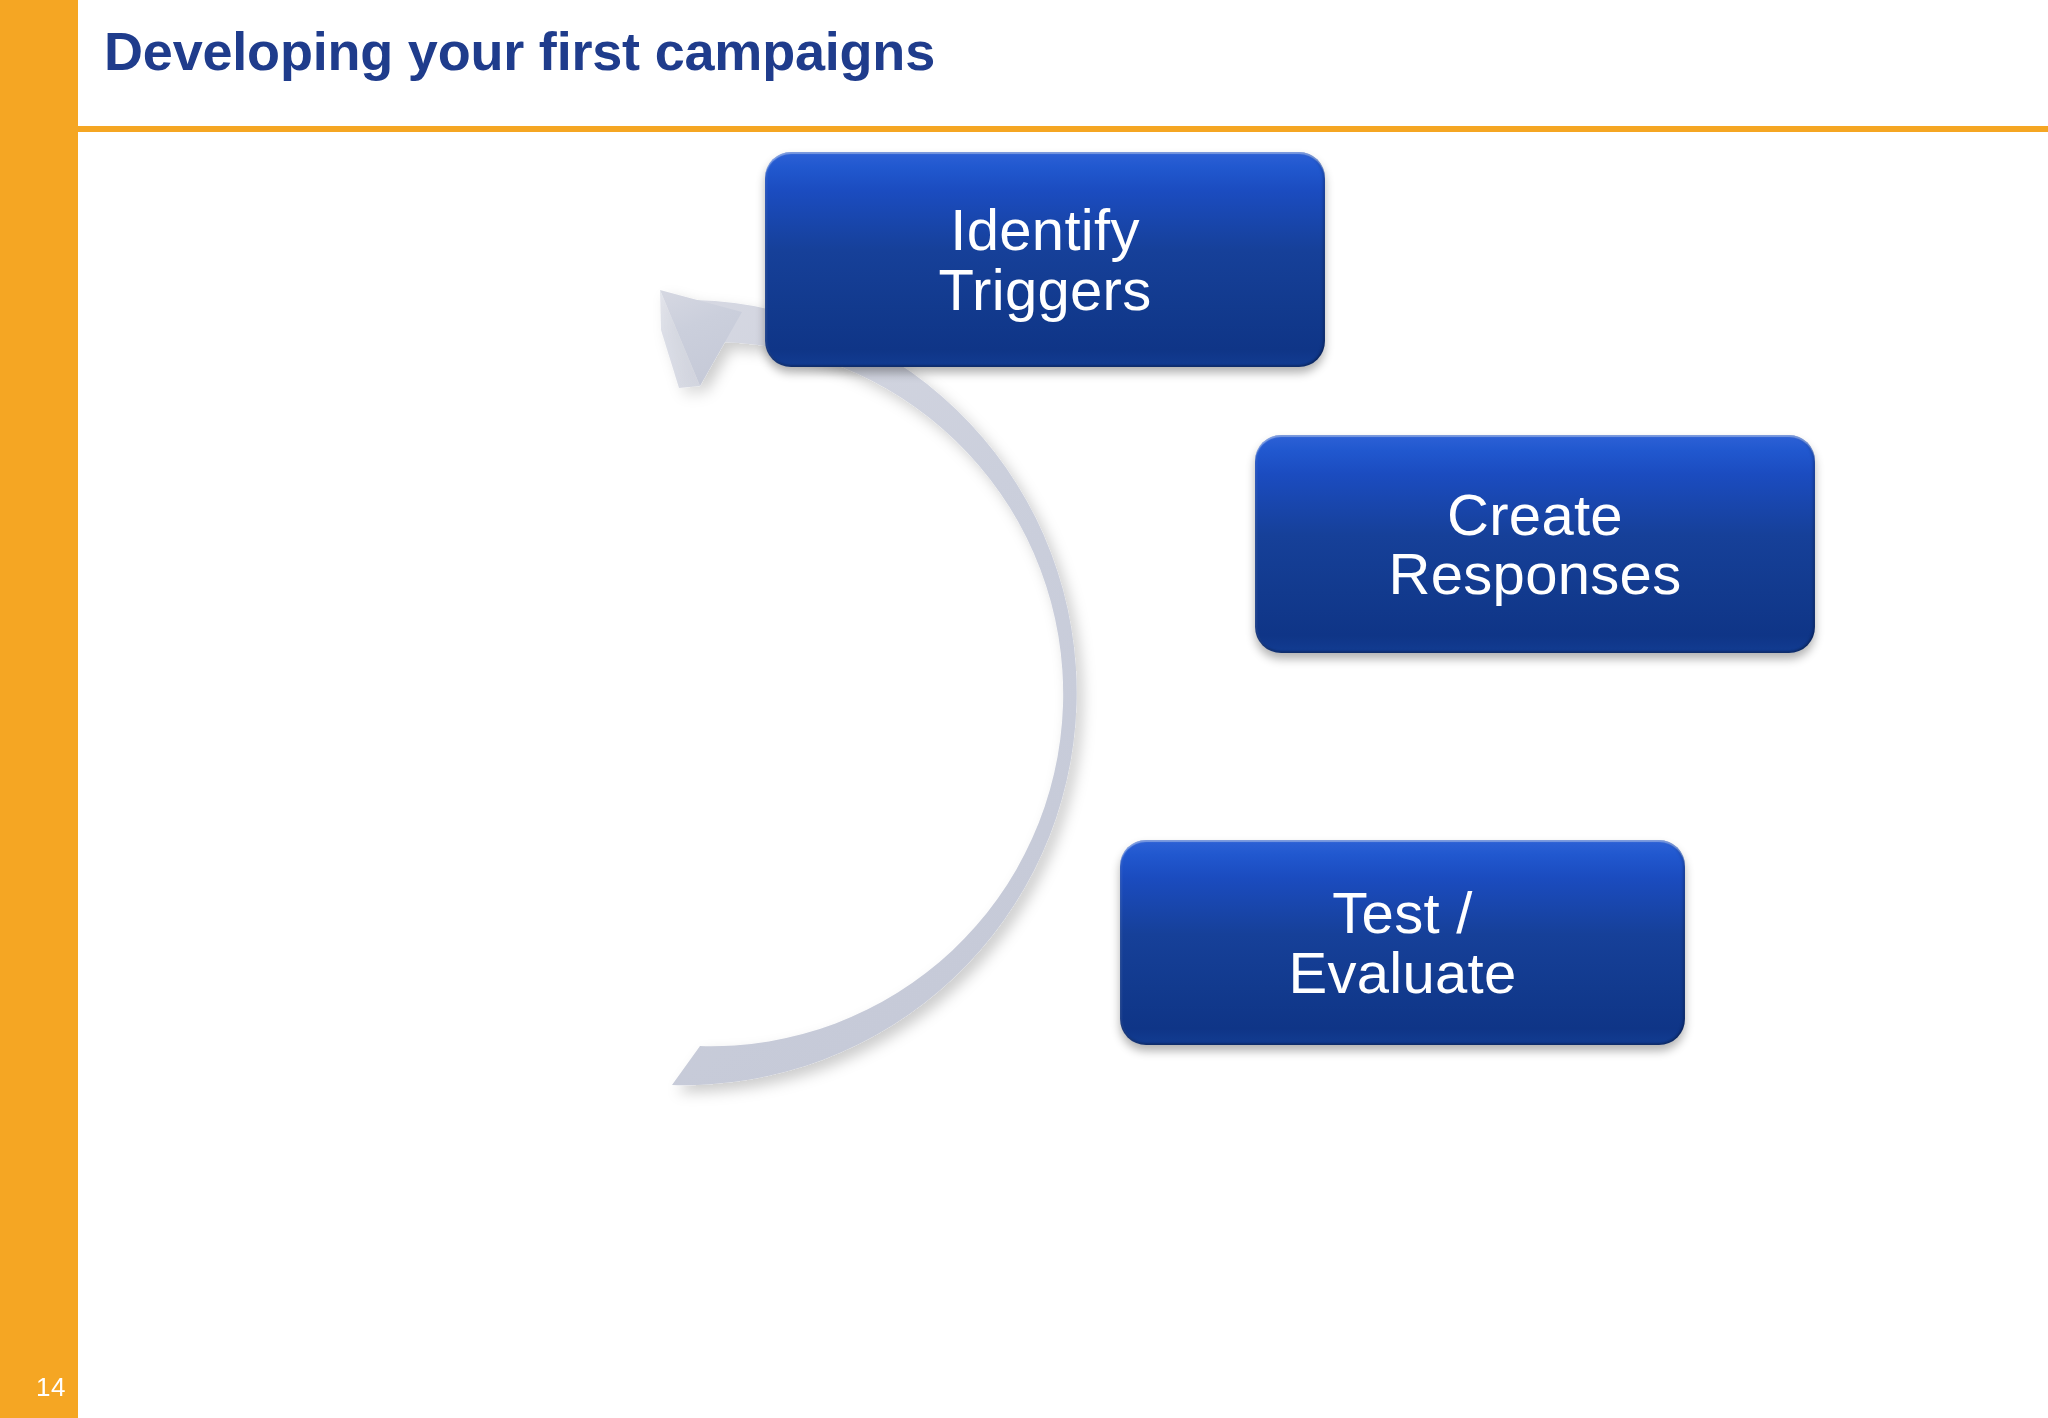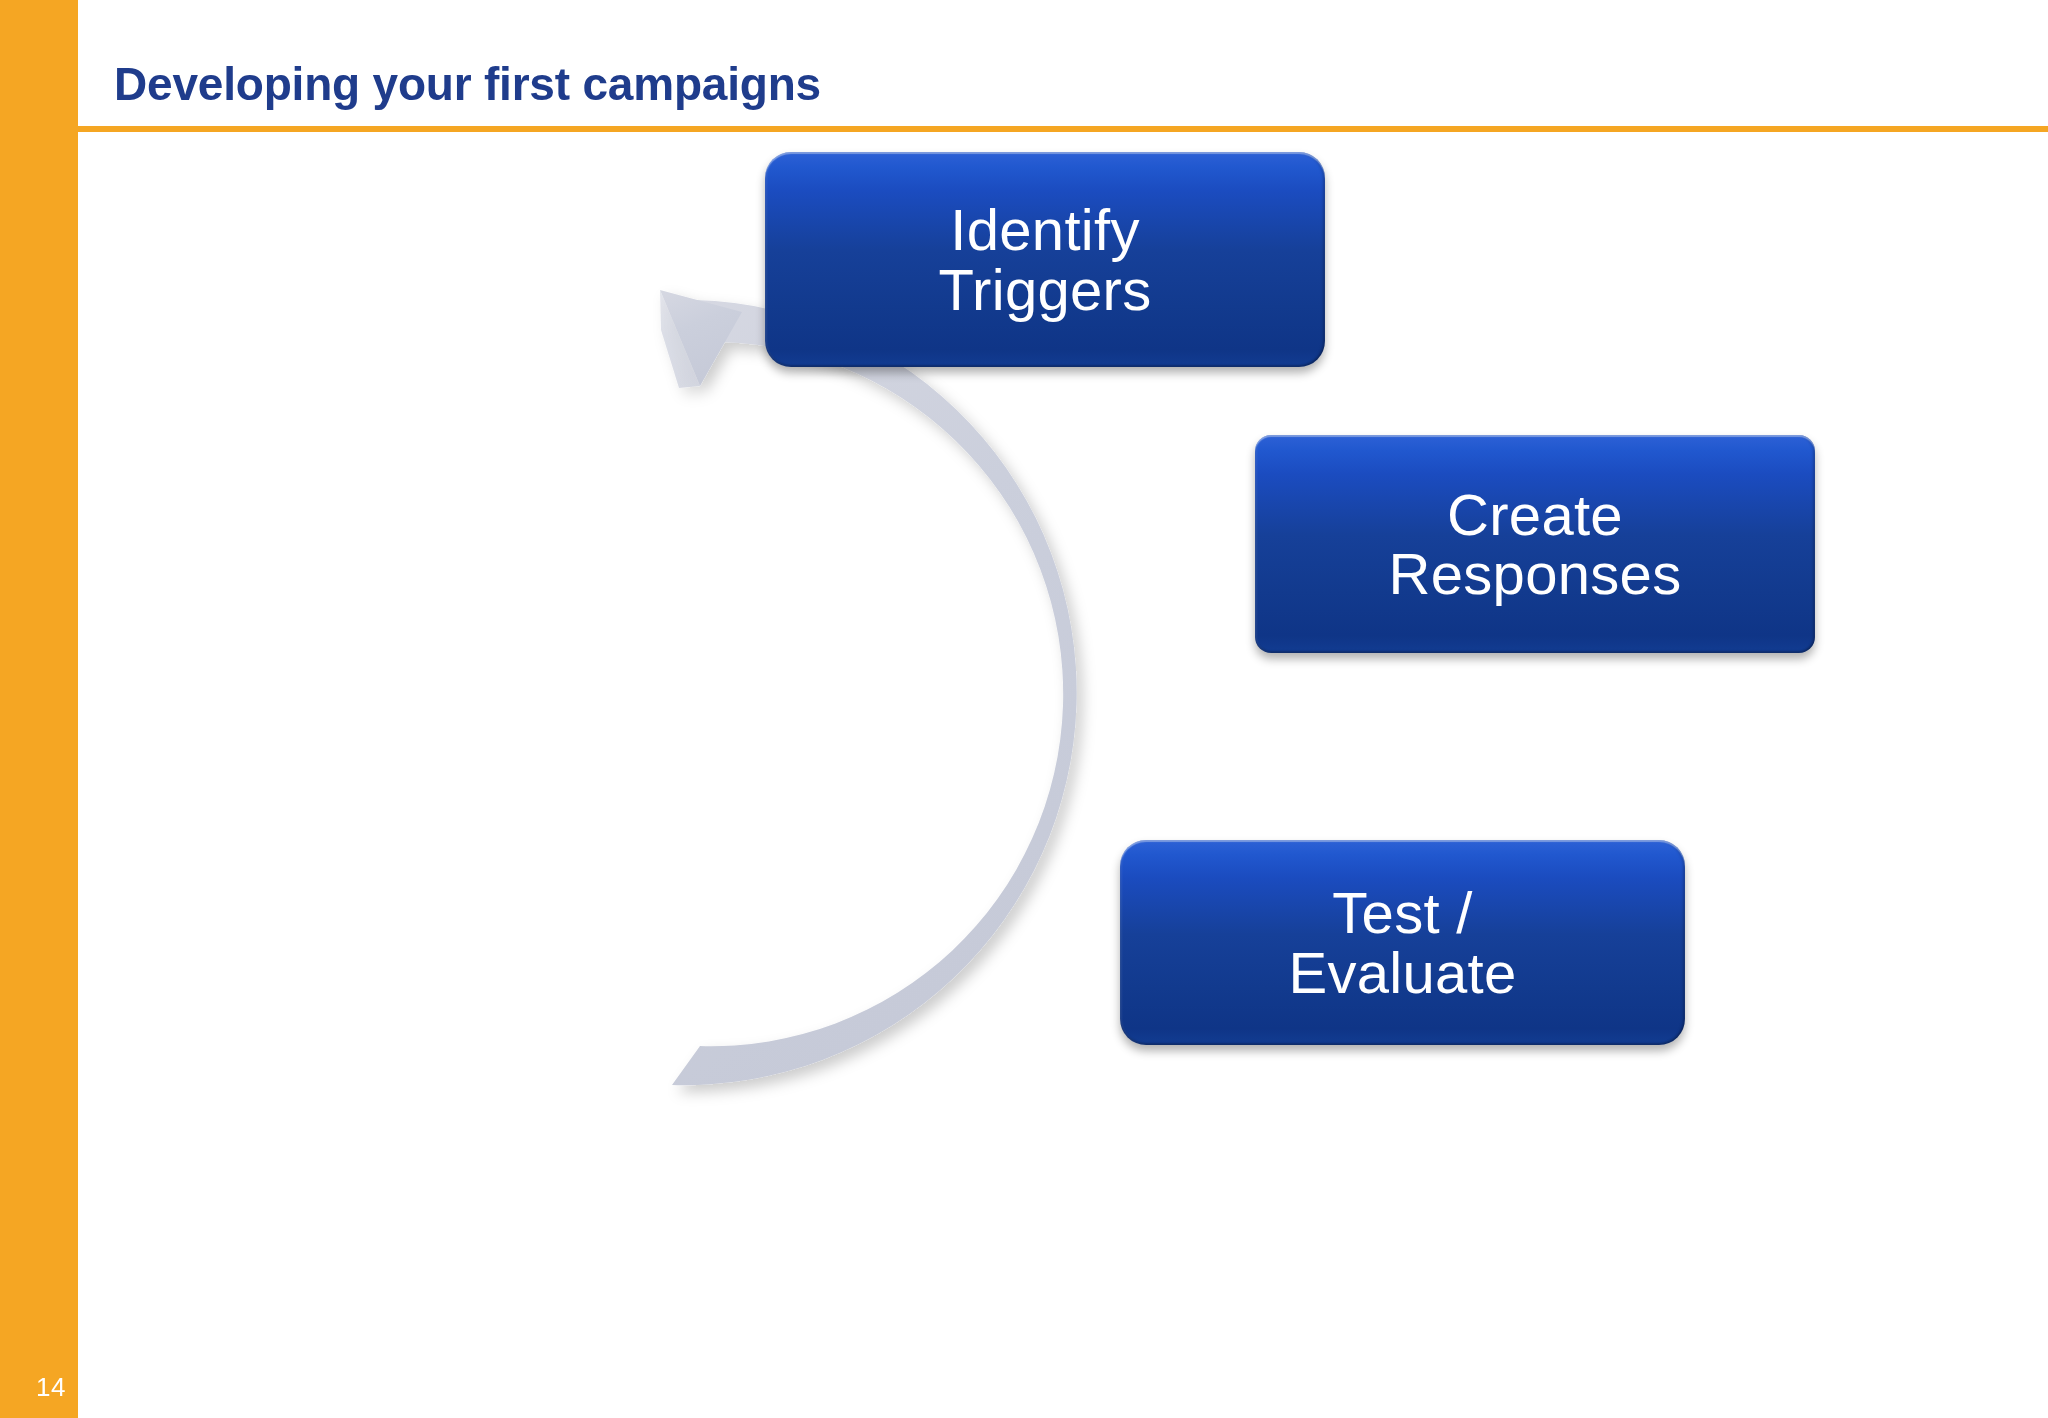--- a/index.html
+++ b/index.html
@@ -40,29 +40,28 @@
     text-align: center;
     color: #ffffff;
     font-size: 26px;
     font-family: "Liberation Sans", sans-serif;
     letter-spacing: 0.5px;
     padding-left: 12px;
   }
 
   #title {
     position: absolute;
-    left: 114px;
+    left: 104px;
     top: 20px;
-    font-size: 46px;
+    font-size: 54px;
     font-weight: bold;
     color: #1F3C8C;
     font-family: "Liberation Sans", sans-serif;
     letter-spacing: -0.2px;
     white-space: nowrap;
-    margin-top: 37px;
   }
 
   #title-rule {
     position: absolute;
     left: 78px;
     top: 126px;
     width: 1970px;
     height: 6px;
     background: #F5A623;
   }
@@ -112,21 +111,21 @@
     font-size: 58px;
     line-height: 1.02;
     font-weight: normal;
     letter-spacing: 0.3px;
     white-space: pre-line;
     z-index: 5;
   }
 
   
   #node-identify      { left: 765px;  top: 22px;   width: 560px; height: 215px; }
-  #node-create        { left: 1255px; top: 305px;  width: 560px; height: 218px; border-radius: 16px; }
+  #node-create        { left: 1255px; top: 305px;  width: 560px; height: 218px; }
   #node-test          { left: 1120px; top: 665px;  width: 565px; height: 205px; margin-top: 45px; }
   #node-operationalise{ left: 432px;  top: 662px;  width: 560px; height: 205px; }
   #node-optimise      { left: 278px;  top: 305px;  width: 565px; height: 218px; }
 </style>
 </head>
 <body>
 
 <div id="slide">
 
   <div id="left-bar"></div>

